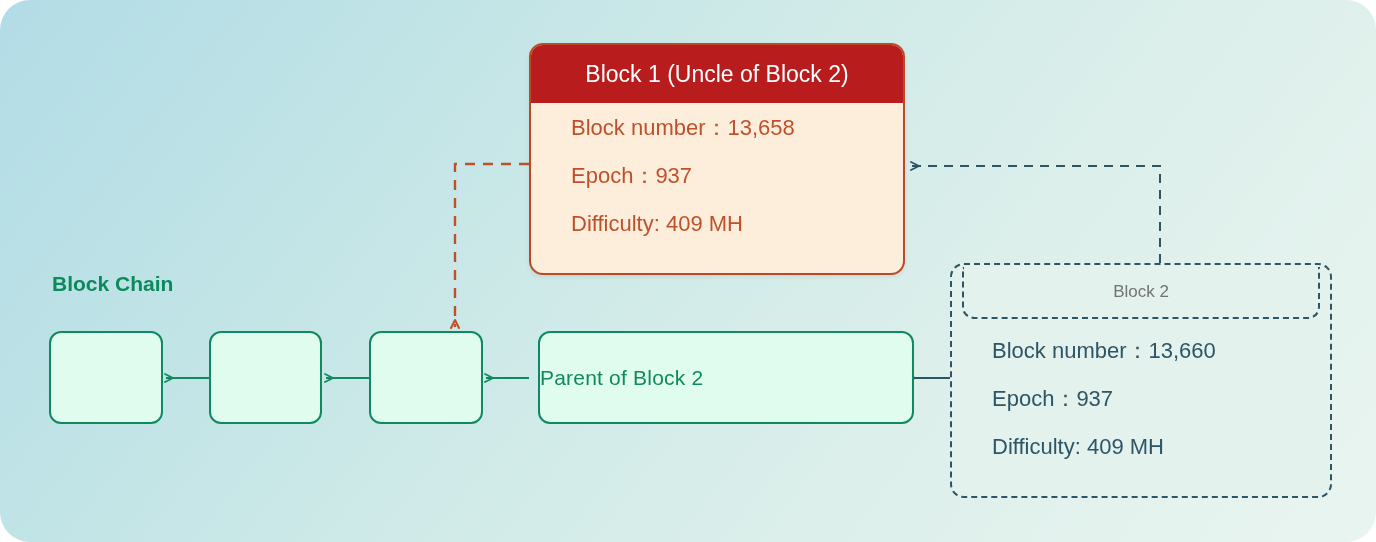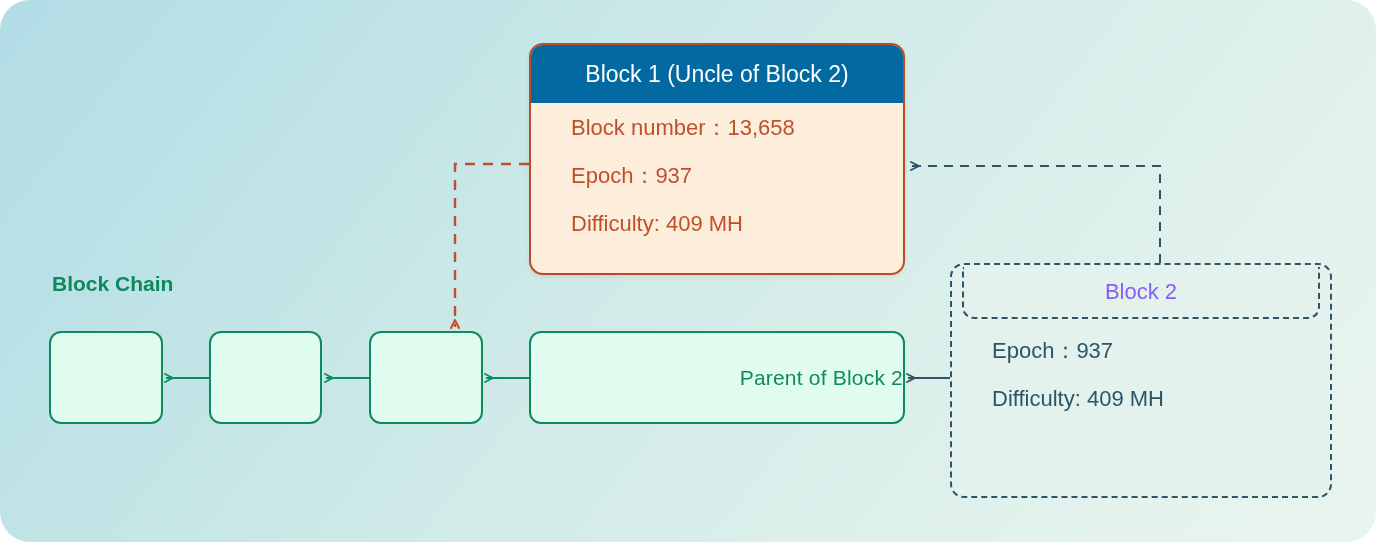--- a/index.html
+++ b/index.html
@@ -32,21 +32,22 @@
 
   
   .chain-block {
     border: 2px solid #0f8a5f;
     background: #dffcef;
     border-radius: 12px;
   }
   .chain-block.wide {
     display: flex;
     align-items: center;
-    justify-content: flex-end;
+    justify-content: flex-start;
+    margin-left: 9px;
   }
   .chain-label {
     color: #0f8a5f;
     font-size: 21px;
     letter-spacing: .2px;
     white-space: nowrap;
   }
 
   
   #main-chain-label {
@@ -58,21 +59,21 @@
 
   
   #block1 {
     border: 2px solid #bc4a28;
     border-radius: 14px;
     background: #fdeedc;
     overflow: hidden;
     box-shadow: 0 2px 4px rgba(90,40,20,.08);
   }
   #block1-header {
-    background: #0369a1;
+    background: #b91c1c;
     color: #ffffff;
     font-size: 23px;
     height: 58px;
     display: flex;
     align-items: center;
     justify-content: center;
     white-space: nowrap;
   }
   #block1-body {
     padding: 1px 0 16px 40px;
@@ -98,22 +99,22 @@
     height: 52px;
     border: 2px dashed #2d5566;
     border-top: none;
     border-radius: 0 0 12px 12px;
     display: flex;
     align-items: center;
     justify-content: center;
     box-sizing: border-box;
   }
   #block2-header span {
-    color: #8b5cf6;
-    font-size: 22px;
+    color: #737373;
+    font-size: 17px;
     white-space: nowrap;
   }
   #block2-body {
     position: absolute;
     left: 0; right: 0;
     top: 62px;
     padding-left: 40px;
   }
   #block2-body .row {
     color: #2d5566;
@@ -189,18 +190,19 @@
       <div class="row">Epoch：937</div>
       <div class="row">Difficulty: 409 MH</div>
     </div>
   </div>
 
   <div class="node" id="block2" style="left:950px; top:263px; width:382px; height:235px;">
     <div id="block2-header">
       <span>Block 2</span>
     </div>
     <div id="block2-body">
+      <div class="row">Block number：13,660</div>
       <div class="row">Epoch：937</div>
       <div class="row">Difficulty: 409 MH</div>
     </div>
   </div>
 
 </div>
 
 </body></html>

